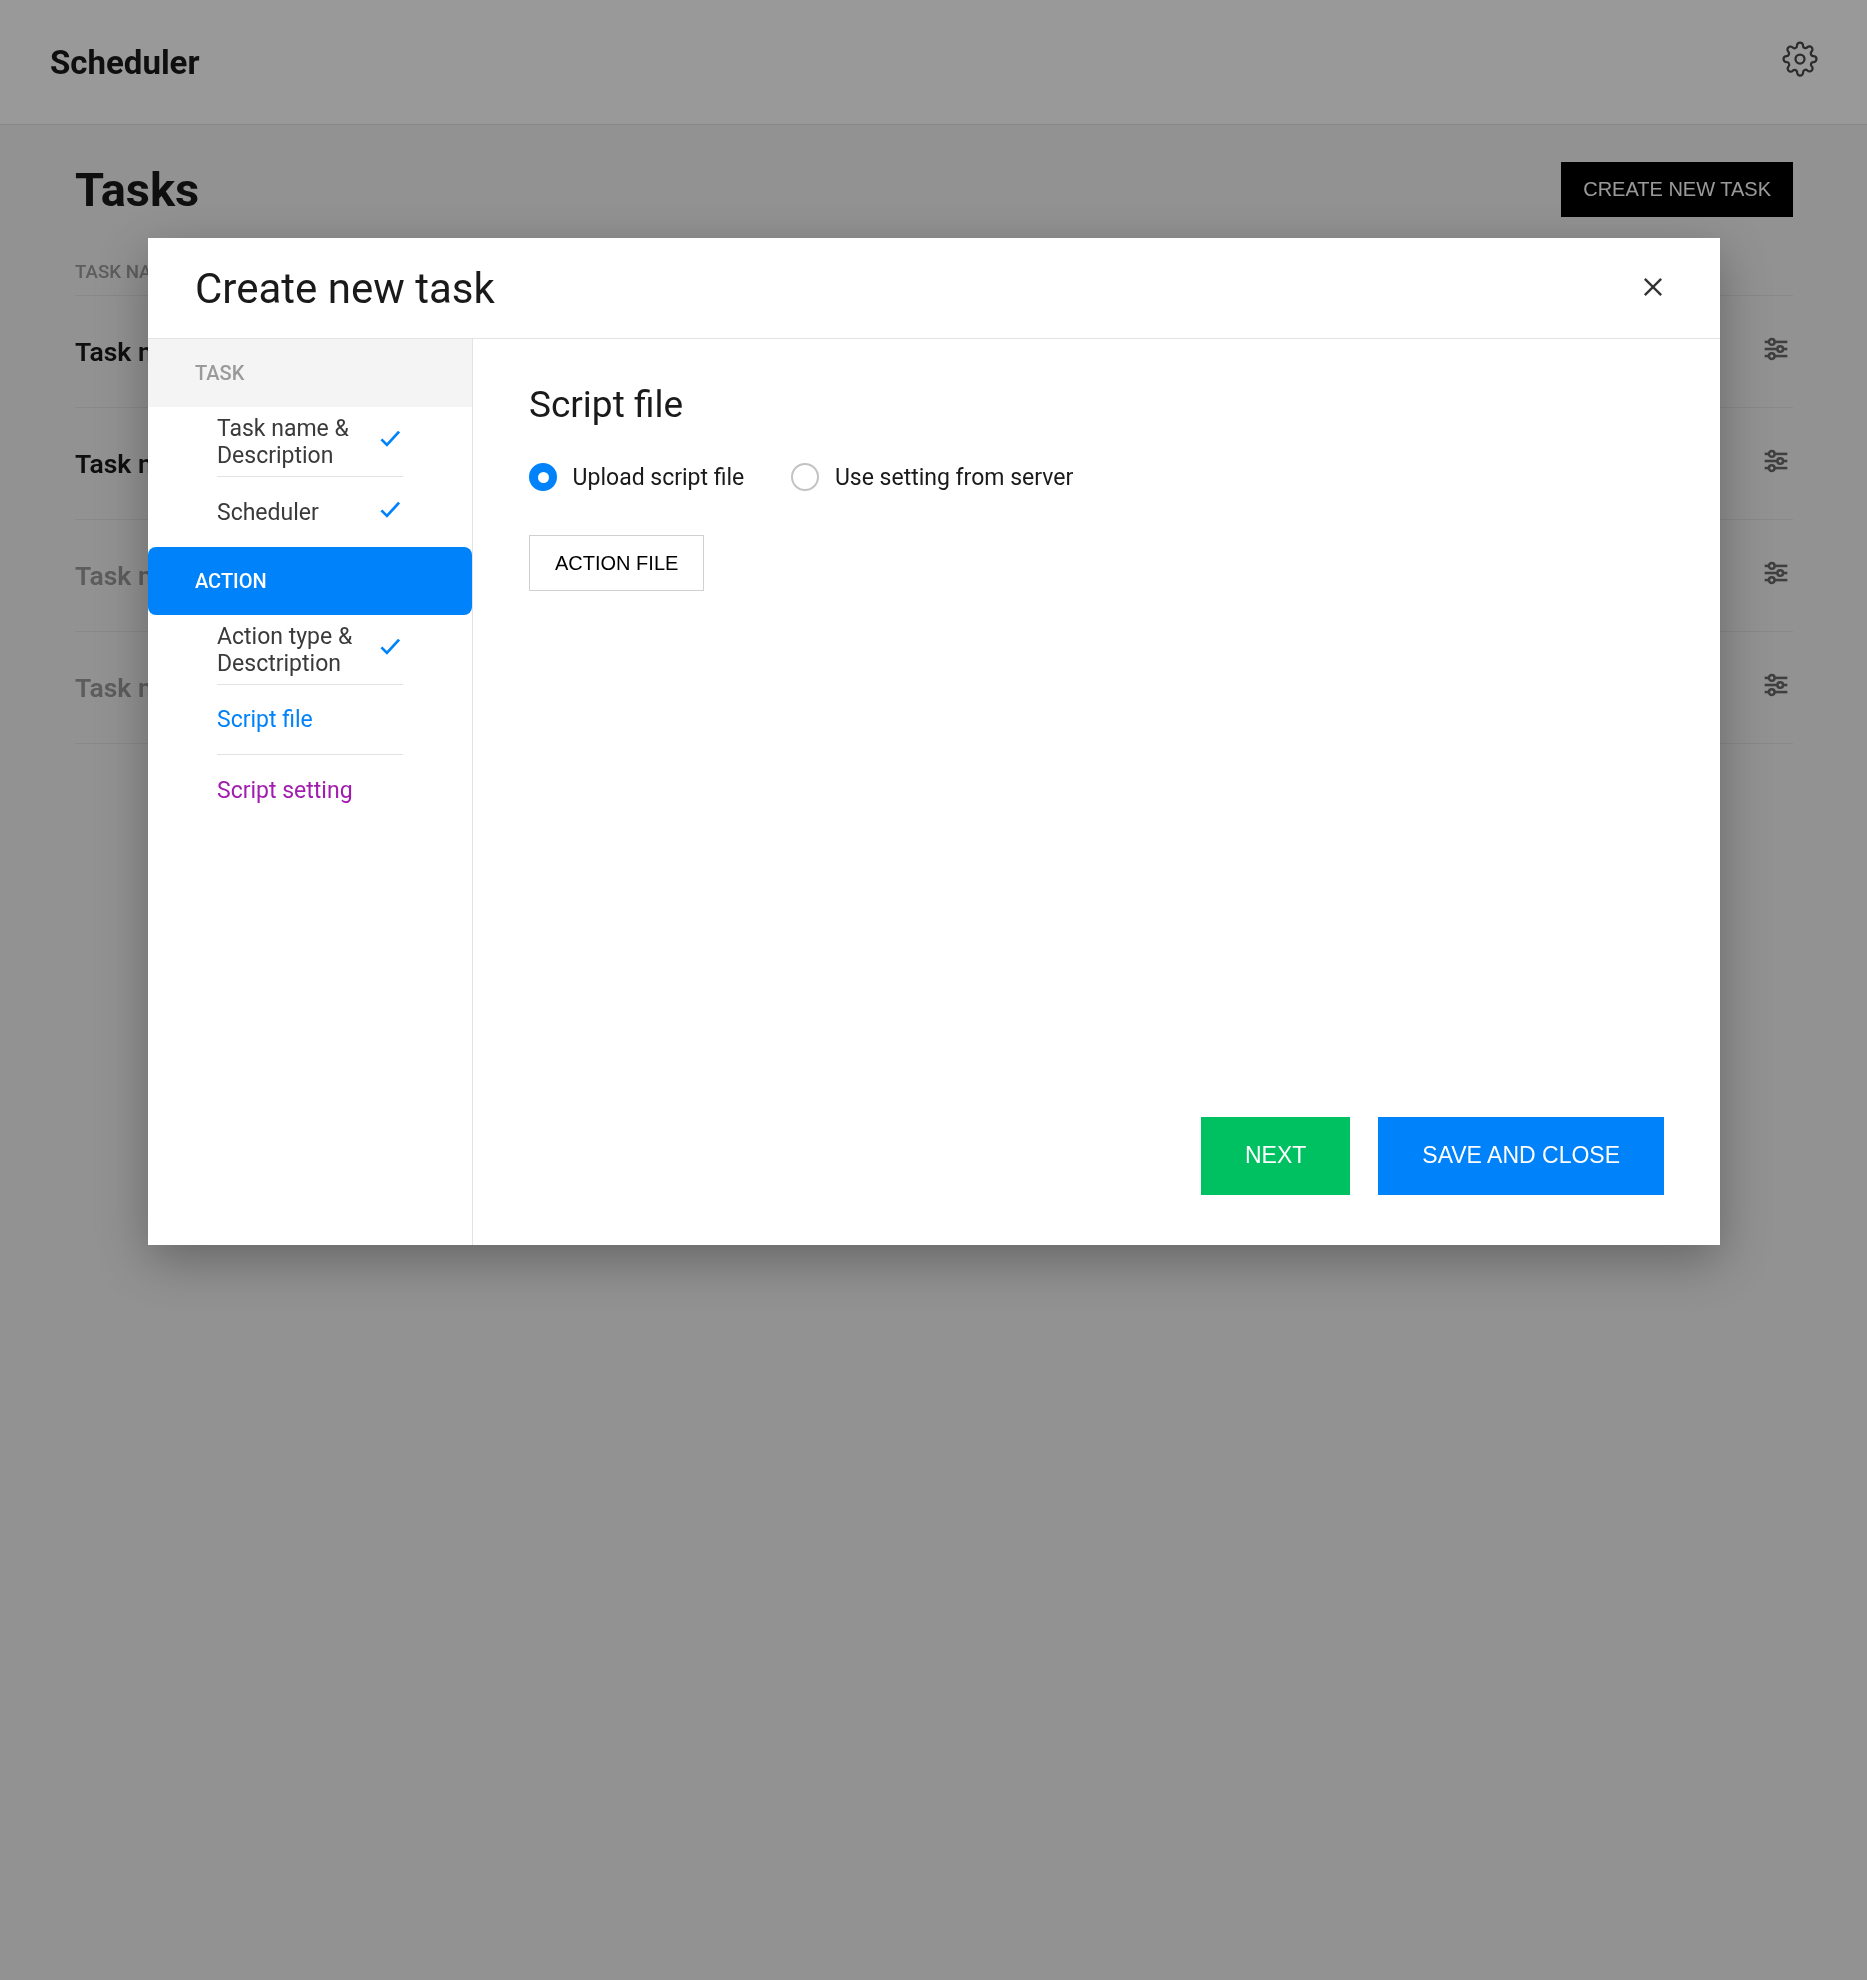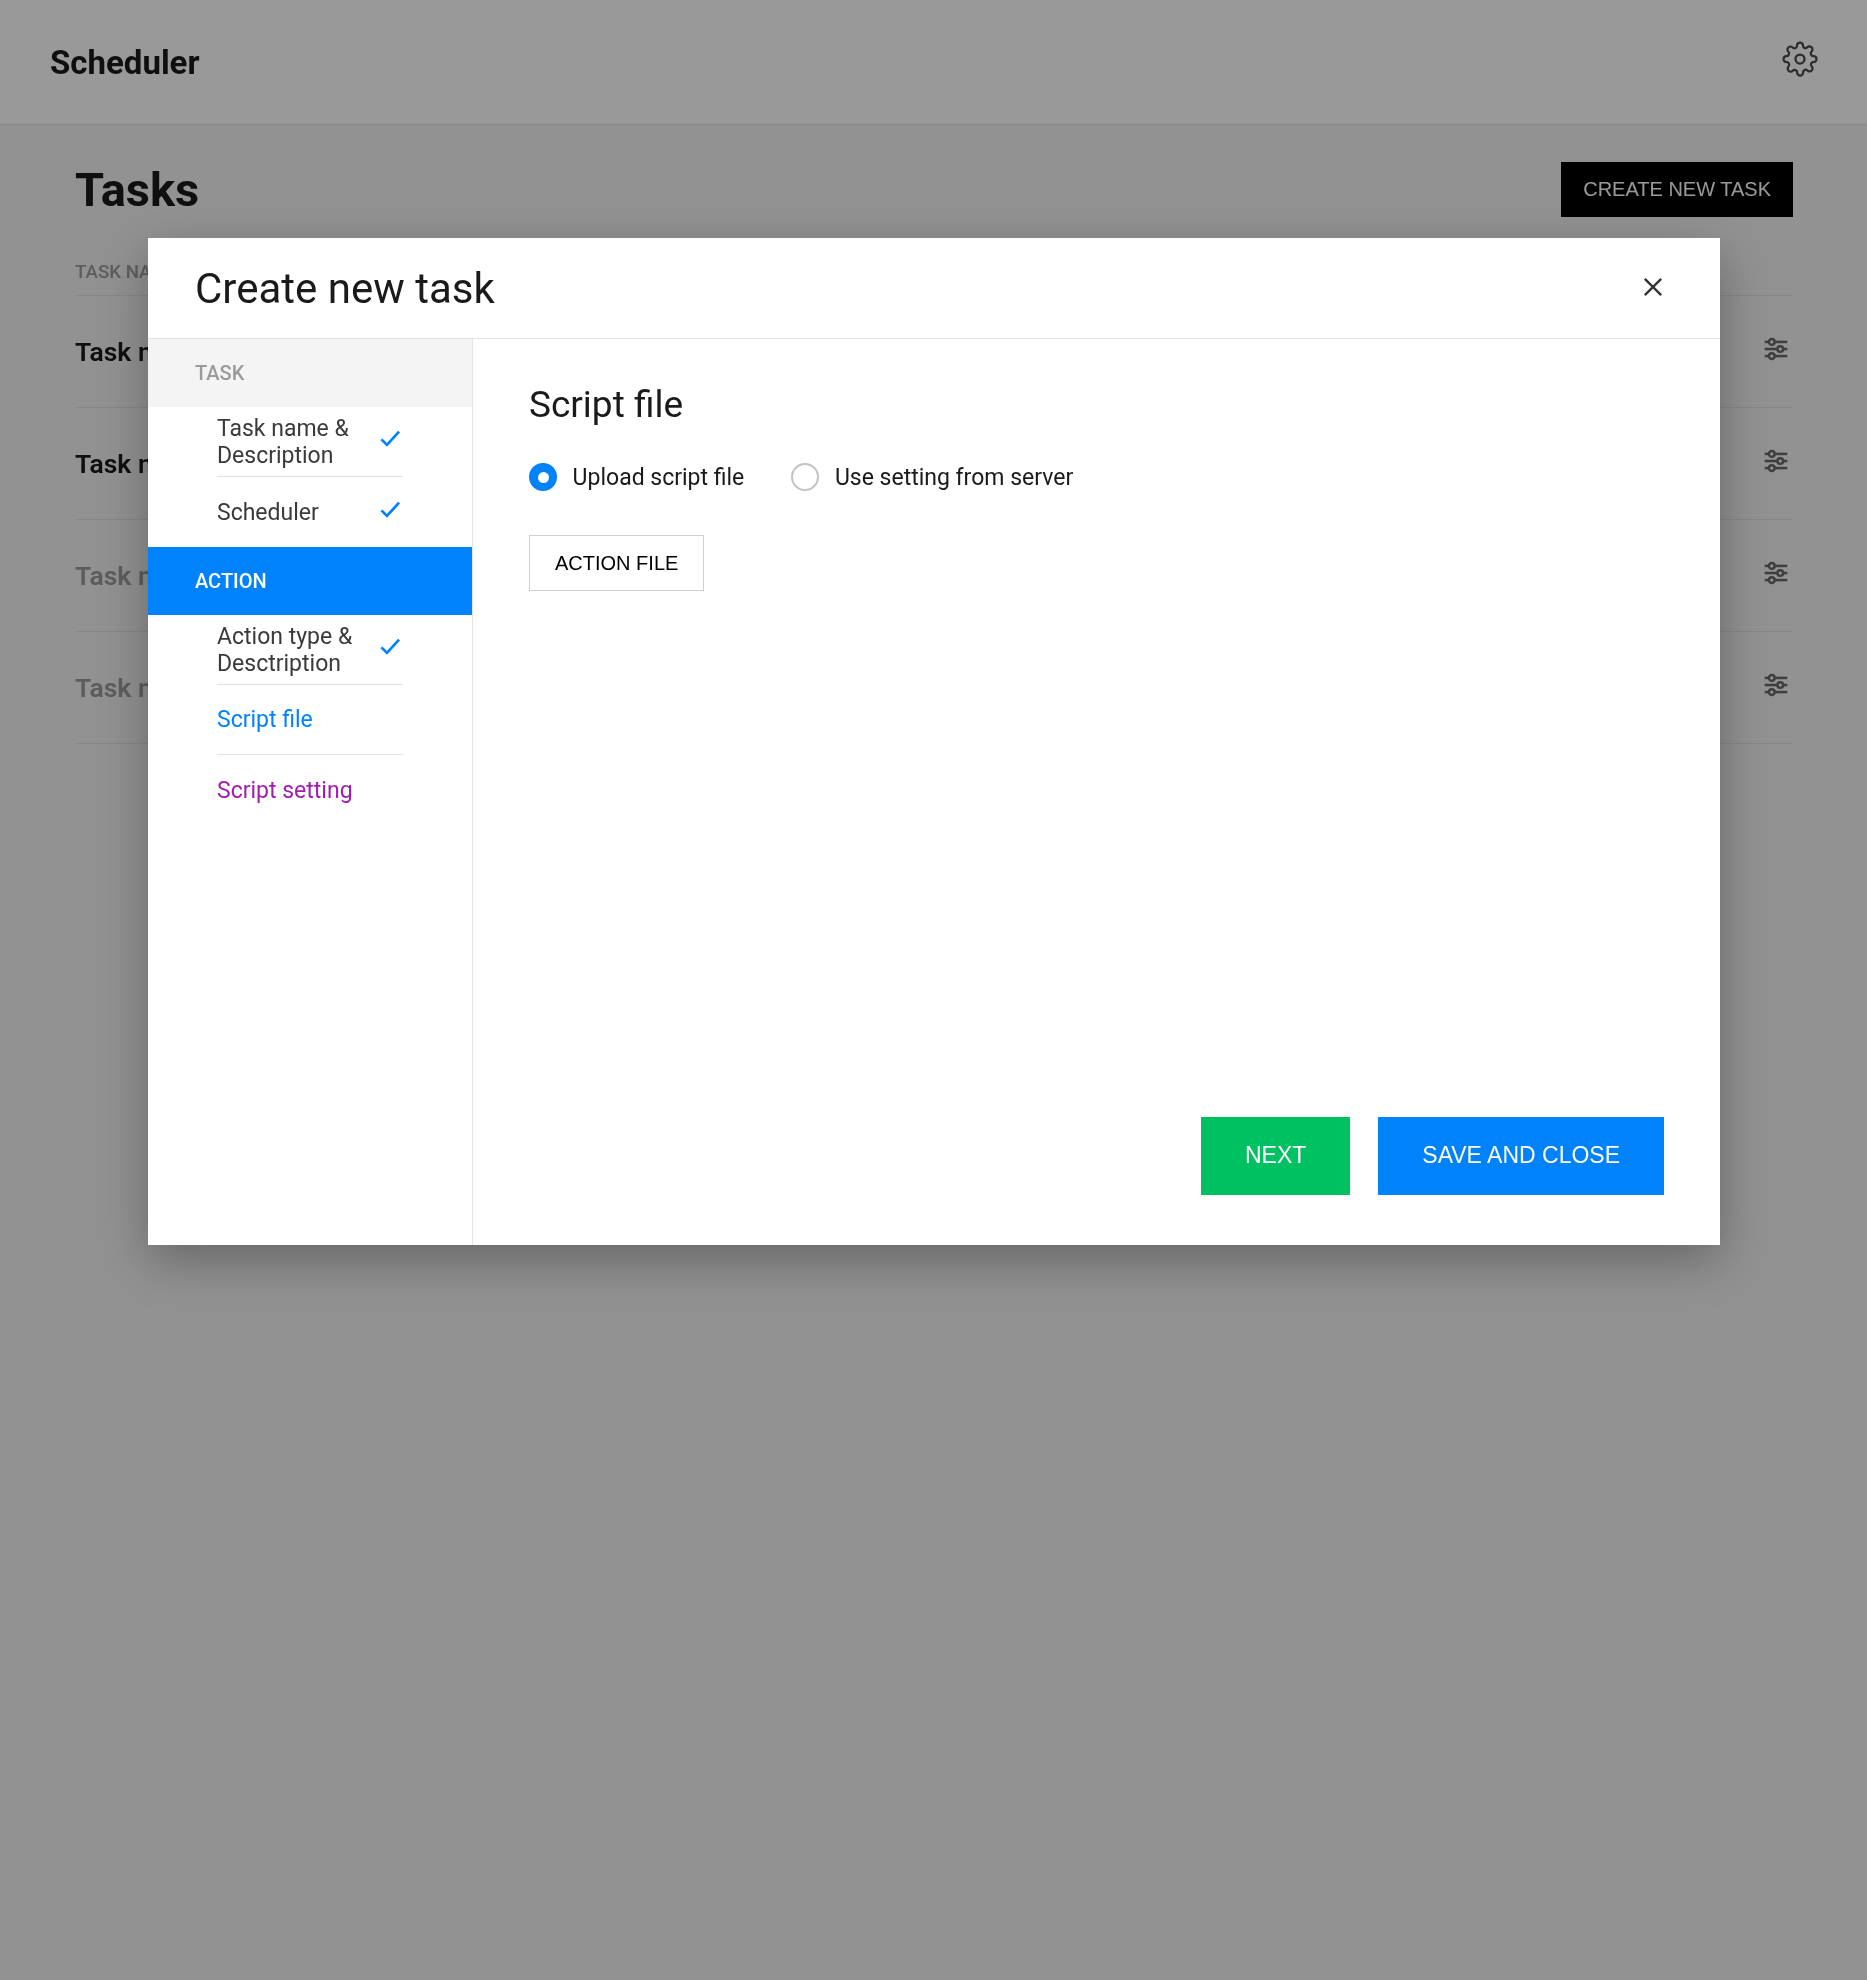--- a/index.html
+++ b/index.html
@@ -107,20 +107,21 @@
     background: #f4f4f4;
     color: #9a9a9a;
     font-size: 20px;
     font-weight: 500;
     padding: 22px 0 22px 47px;
   }
   .wiz-section-header.active {
     background: #0082fa;
     color: #fff;
     padding-left: 47px;
+    border-radius: 8px;
   }
   .wiz-group { padding: 0 69px; }
   .wiz-step {
     display: flex;
     align-items: center;
     justify-content: space-between;
     height: 70px;
     font-size: 23px;
     color: #3a3a3a;
     border-bottom: 0.8px solid #e3e3e3;

